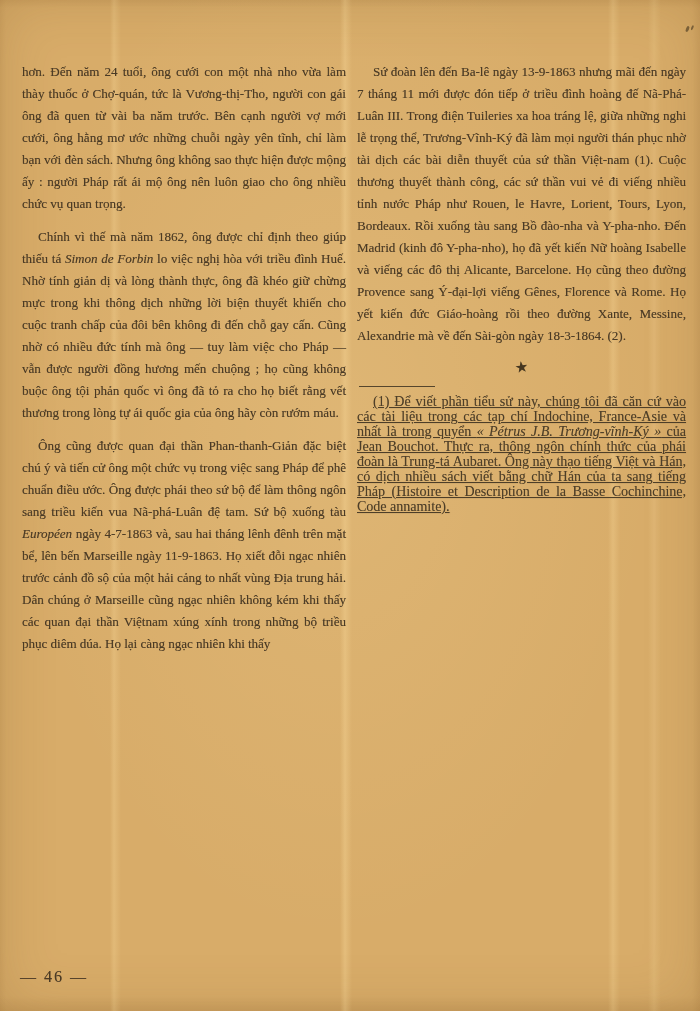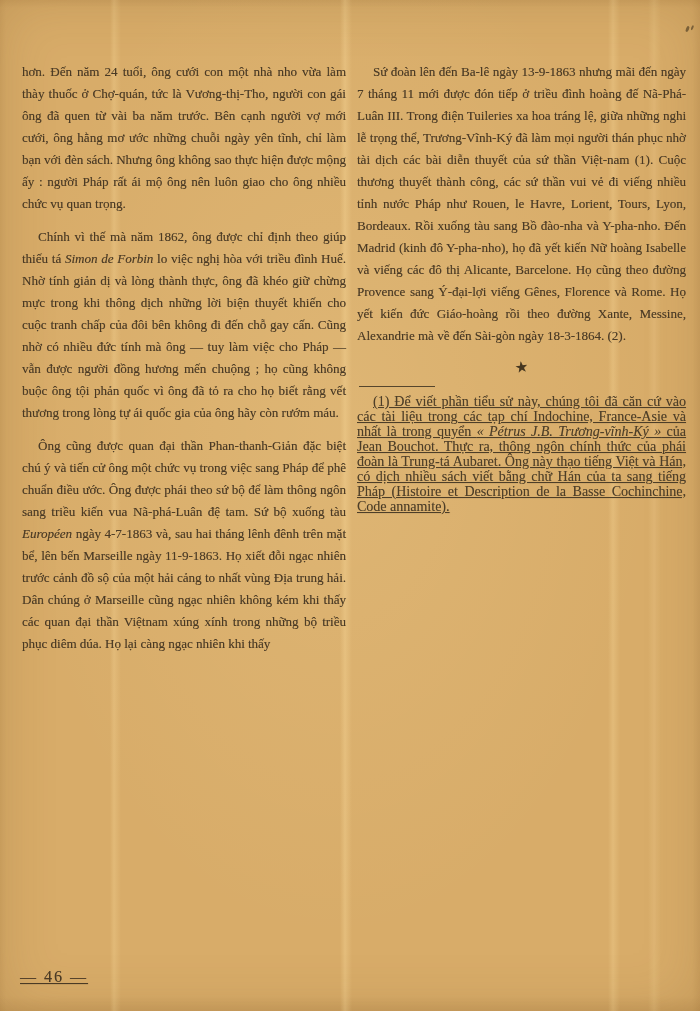--- a/index.html
+++ b/index.html
@@ -52,21 +52,20 @@
     font-size:14px;line-height:15px;
     text-align:justify;text-indent:16px;
     color:#4d3e28;
     text-shadow:.2px .2px 0 rgba(77,62,40,.4);
     text-decoration:underline;
   }
   .page-num{
     position:absolute;left:20px;top:968px;
     font-size:16px;letter-spacing:2px;color:#4a3a25;
     text-shadow:.25px .25px 0 rgba(74,58,37,.45);
-    text-decoration:underline;
   }
   .magazine{
     position:absolute;right:12px;top:964px;
     font-size:21px;letter-spacing:2px;color:#453621;
     text-shadow:.3px .3px 0 rgba(69,54,33,.5);
   }
   .ink-speck{
     position:absolute;left:686px;top:26px;
     width:3px;height:6px;background:#5f4a2b;border-radius:45%;
     transform:rotate(22deg);opacity:.75;

